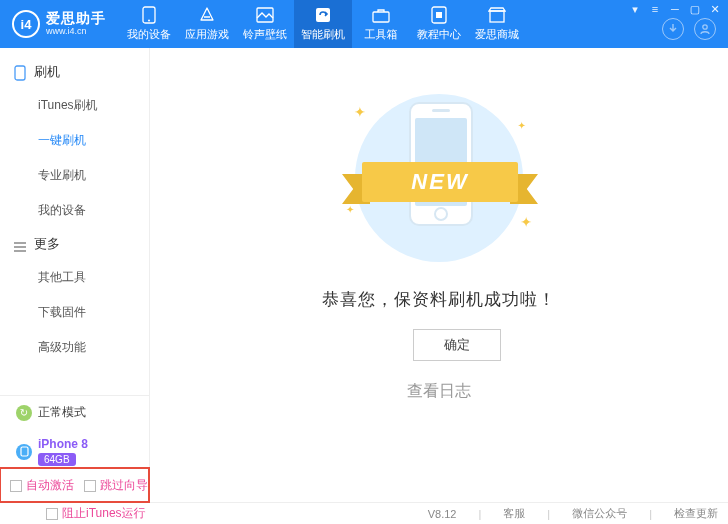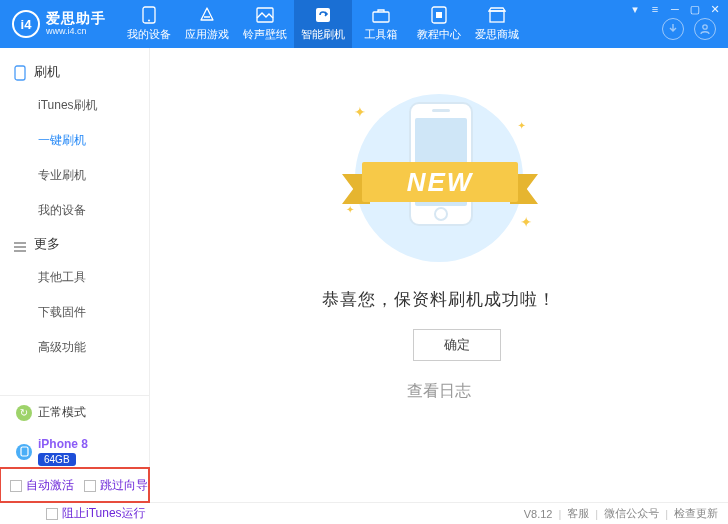--- a/index.html
+++ b/index.html
@@ -25,46 +25,46 @@
   .side-scroll { flex:1; overflow:hidden; padding-top:8px; }
   .sgrp-hd { display:flex; align-items:flex-end; padding:7px 14px 7px 12px; font-size:13px; color:#333; cursor:pointer; }
   .sgrp-hd .gic { width:16px; margin-right:6px; display:flex; align-items:center; justify-content:center; color:#4a9cf8; }
   .sitem { padding:9px 0 9px 38px; font-size:12px; color:#555; cursor:pointer; }
   .sitem.active { color:#2488f7; }
   .side-bot { border-top:1px solid #eee; }
   .mode { display:flex; align-items:center; padding:8px 0 8px 16px; font-size:12px; color:#444; }
   .mode .mic { width:16px; height:16px; border-radius:50%; background:#9ed36a; margin-right:6px; display:flex; align-items:center; justify-content:center; color:#fff; font-size:10px; }
   .mode.dev .mic { background:#4aaef7; }
   .dev-name { font-size:12px; color:#8b5cf6; font-weight:bold; }
-  .badge { display:inline-block; background:#1d4ed8; color:#fff; font-size:10px; padding:1px 6px; border-radius:3px; margin-left:0; margin-top:2px; }
+  .badge { display:inline-block; background:#8b5cf6; color:#fff; font-size:10px; padding:1px 6px; border-radius:3px; margin-left:0; margin-top:2px; }
   .chk-row { border-top:1px solid #eee; padding:8px 0 8px 10px; display:flex; gap:10px; }
   .chk-row.red { outline:2px solid #e74c3c; outline-offset:-1px; }
-  .cb { display:flex; align-items:center; color:#6d28d9; font-size:12px; cursor:pointer; }
+  .cb { display:flex; align-items:center; color:#ec4899; font-size:12px; cursor:pointer; }
   .cb .box { width:12px; height:12px; border:1px solid #bbb; margin-right:4px; }
 
   .main { flex:1; position:relative; display:flex; flex-direction:column; align-items:center; padding-top:46px; }
   .illus { width:230px; height:170px; position:relative; }
   .circle { position:absolute; width:168px; height:168px; left:31px; top:0; border-radius:50%; background:#dff1ff; }
   .phone { position:absolute; left:85px; top:8px; width:64px; height:124px; background:#fff; border:2px solid #d7e7f3; border-radius:10px; }
   .phone:before { content:""; position:absolute; top:5px; left:50%; transform:translateX(-50%); width:18px; height:3px; background:#d7e7f3; border-radius:2px; }
   .phone:after { content:""; position:absolute; bottom:3px; left:50%; transform:translateX(-50%); width:10px; height:10px; border:2px solid #d7e7f3; border-radius:50%; }
   .phone .scr { position:absolute; top:14px; left:4px; right:4px; bottom:18px; background:#cfe6f7; border-radius:2px; }
   .ribbon { position:absolute; left:18px; top:64px; width:196px; height:52px; }
-  .ribbon-main { position:absolute; left:20px; top:4px; width:156px; height:40px; background:#f7c948; display:flex; align-items:center; justify-content:center; color:#fff; font-size:26px; font-weight:bold; font-style:italic; letter-spacing:2px; border-radius:2px; }
+  .ribbon-main { position:absolute; left:20px; top:4px; width:156px; height:40px; background:#f7c948; display:flex; align-items:center; justify-content:center; color:#fff; font-size:22px; font-weight:bold; font-style:italic; letter-spacing:2px; border-radius:2px; }
   .ribbon-l,.ribbon-r { position:absolute; top:16px; width:28px; height:30px; background:#e6b530; }
   .ribbon-l { left:0; clip-path:polygon(0 0,100% 0,100% 100%,0 100%,40% 50%); }
   .ribbon-r { right:0; clip-path:polygon(0 0,100% 0,60% 50%,100% 100%,0 100%); }
   .spark { position:absolute; color:#f7c948; font-size:14px; }
   .msg { margin-top:24px; font-size:17px; color:#333; letter-spacing:1px; }
   .ok-btn { margin-top:18px; border:1px solid #ccc; background:#fff; padding:6px 30px; font-size:13px; color:#444; cursor:pointer;margin-left:36px; }
   .log-link { margin-top:20px; font-size:16px; color:#999; cursor:pointer; }
 
   .ftr { height:22px; border-top:1px solid #eee; display:flex; align-items:center; font-size:11px; color:#888;padding-left:34px; }
   .ftr .cb { margin-left:12px; }
-  .ftr-r { margin-left:auto; display:flex; align-items:center; gap:6px; padding-right:10px; }
+  .ftr-r { margin-left:auto; display:flex; align-items:center; gap:22px; padding-right:10px; }
   .ftr-r .sep { color:#ccc; }
   .ftr-r span { cursor:pointer; }
 </style>
 </head>
 <body>
 
 <div class="hdr">
   <div class="logo">
     <div class="logo-ic">i4</div>
     <div class="logo-txt">

